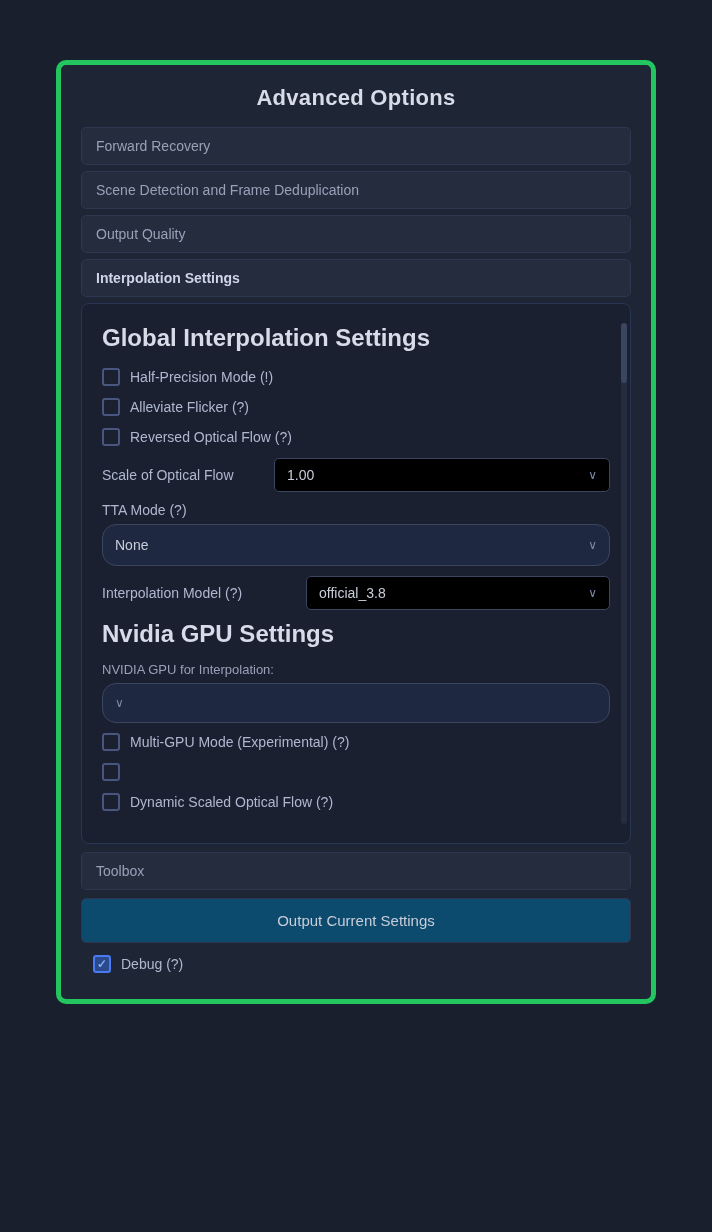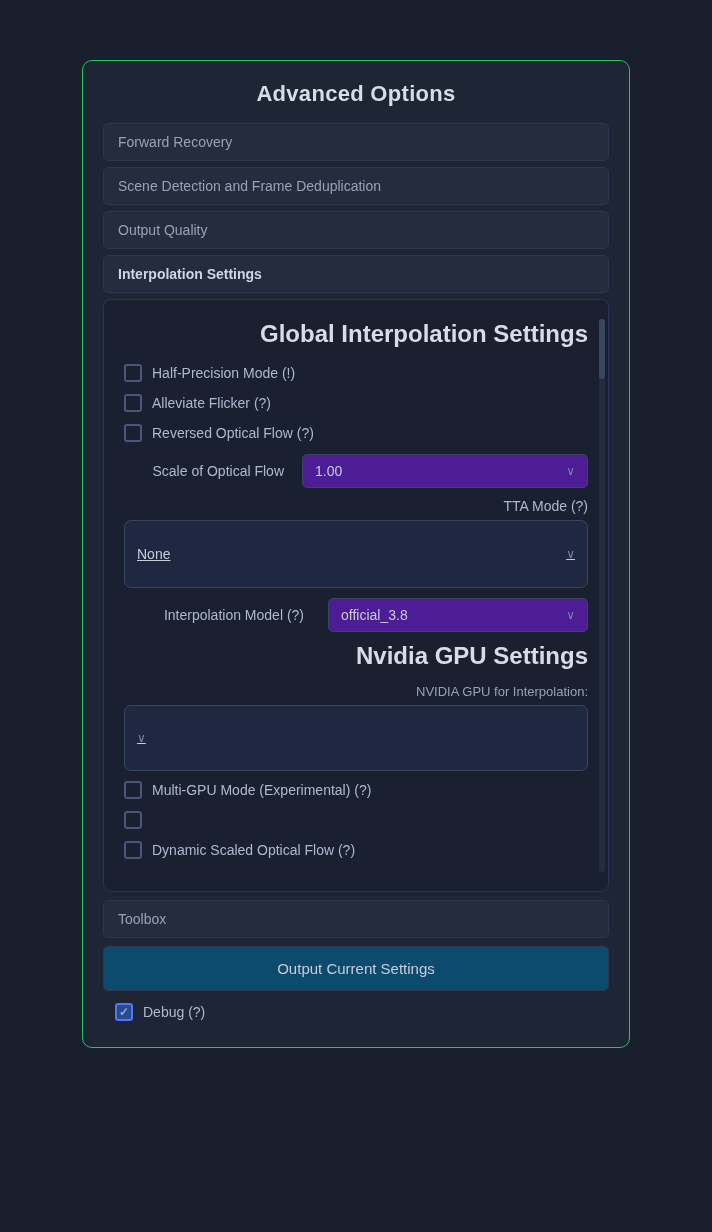--- a/index.html
+++ b/index.html
@@ -14,25 +14,25 @@
       background: #1a1f2e;
       font-family: 'Segoe UI', Arial, sans-serif;
       color: #c8cdd8;
       display: flex;
       justify-content: center;
       align-items: flex-start;
       padding: 60px 0 20px 0;
     }
 
     .main-panel {
-      width: 548px;
+      width: 600px;
       background: #1e2535;
       border-radius: 10px;
       padding: 20px;
-      border: 1px solid #22c55e;
+      border: 5px solid #22c55e;
       position: relative;
     }
 
     .panel-title {
       text-align: center;
       font-size: 22px;
       font-weight: 600;
       color: #d8dce8;
       margin-bottom: 16px;
       letter-spacing: 0.3px;
@@ -105,58 +105,57 @@
 
     .checkbox-label {
       font-size: 14px;
       color: #b0b8d0;
     }
 
     .field-row {
       display: flex;
       align-items: center;
       margin-bottom: 10px;
-      gap: 18px;
+      gap: 12px;
     }
 
     .field-label {
       font-size: 14px;
       color: #b0b8d0;
       min-width: 160px;
     }
 
     .dropdown {
       flex: 1;
-      background: #4c1d95;
+      background: #000000;
       border: 1px solid #3a4560;
       border-radius: 5px;
       padding: 8px 12px;
       color: #c8cdd8;
       font-size: 14px;
       display: flex;
       align-items: center;
       justify-content: space-between;
       cursor: pointer;
       position: relative;
     }
 
     .dropdown-full {
       width: 100%;
       background: #1e2840;
       border: 1px solid #3a4560;
-      border-radius: 7px;
-      padding: 25px 12px;
+      border-radius: 14px;
+      padding: 12px 12px;
       color: #c8cdd8;
       font-size: 14px;
       display: flex;
       align-items: center;
       justify-content: space-between;
       cursor: pointer;
       margin-bottom: 10px;
-      text-decoration: underline;
     }
 
     .chevron {
       color: #7a8aaa;
       font-size: 12px;
     }
 
     .tta-label {
       font-size: 14px;
       color: #b0b8d0;
@@ -227,21 +226,20 @@
 
     .debug-row {
       display: flex;
       align-items: center;
       gap: 10px;
       padding: 6px 12px;
     }
 
     .inner-panel-wrapper {
       position: relative;
-      text-align: right;
     }
   </style>
 </head>
 <body>
 
 <div class="main-panel">
 
   <h1 class="panel-title">Advanced Options</h1>
 
   <div class="section-header">

